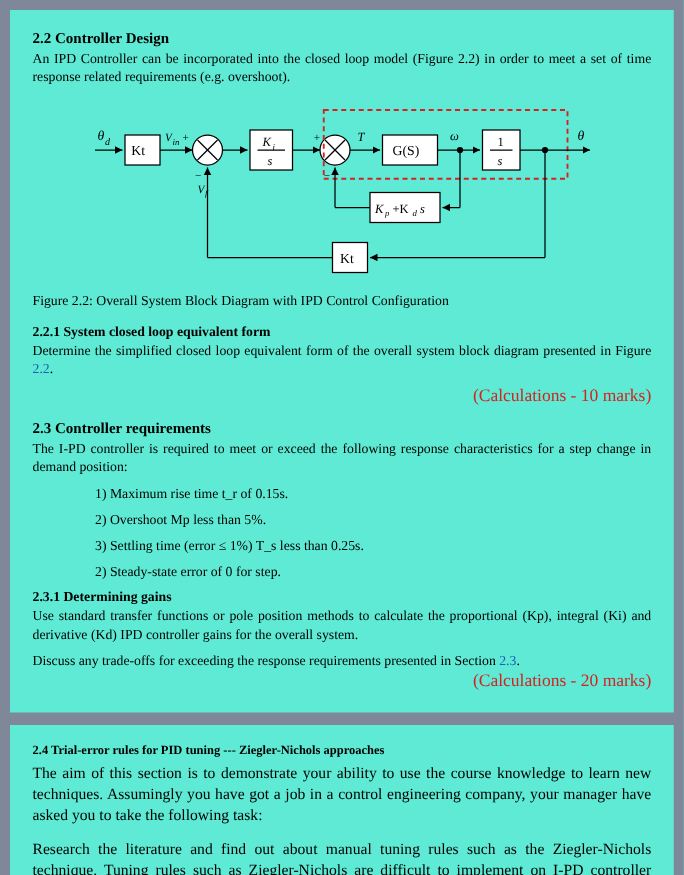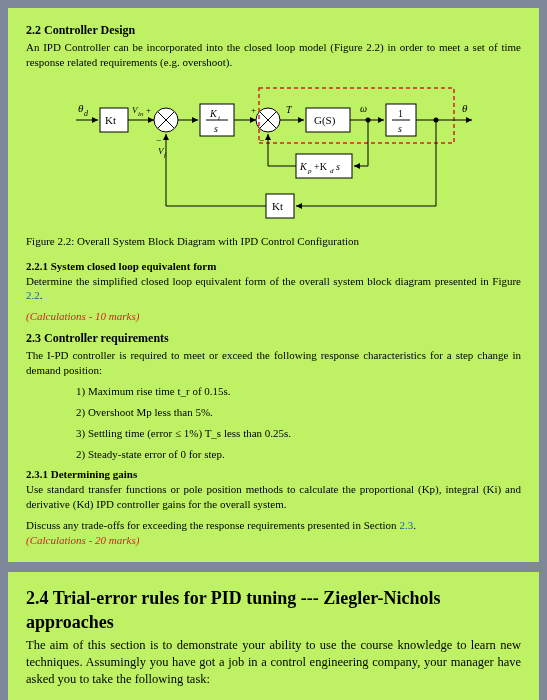--- a/index.html
+++ b/index.html
@@ -3,54 +3,54 @@
   <meta charset="utf-8">
   <style>
     * { margin: 0; padding: 0; box-sizing: border-box; }
     body {
       width: 547px;
       background: #7f8899;
       font-family: "Times New Roman", serif;
       padding: 8px;
     }
     .page {
-      background: #bef264;
+      background: #5eead4;
       padding: 14px 18px;
       margin-bottom: 10px;
       font-size: 11px;
       line-height: 1.35;
       color: #000;
     }
     .section-header {
       font-weight: bold;
       font-size: 12px;
       margin-bottom: 2px;
     }
     .section-header-lg {
       font-weight: bold;
-      font-size: 18px;
+      font-size: 10px;
       margin-bottom: 3px;
     }
     .body-text {
       font-size: 11px;
       text-align: justify;
       margin-bottom: 6px;
     }
     .body-text-lg {
       font-size: 12.5px;
       text-align: justify;
       margin-bottom: 10px;
       line-height: 1.35;
     }
     .subsection-header {
       font-weight: bold;
       font-size: 11px;
     }
     .link { color: #1a5fb4; }
-    .marks { color: #d22323; text-align: left; font-size: 11px; margin-bottom: 6px; font-style: italic; }
+    .marks { color: #d22323; text-align: right; font-size: 14px; margin-bottom: 6px; }
     .caption { font-size: 11px; text-align: left; margin-bottom: 10px; }
     .req-list { margin-left: 50px; }
     .req-list div { font-size: 11px; margin-bottom: 6px; }
     .diagram-wrap {
       display: flex;
       justify-content: center;
       margin: 10px 0 4px;
     }
     svg text { font-family: "Times New Roman", serif; }
   </style>

